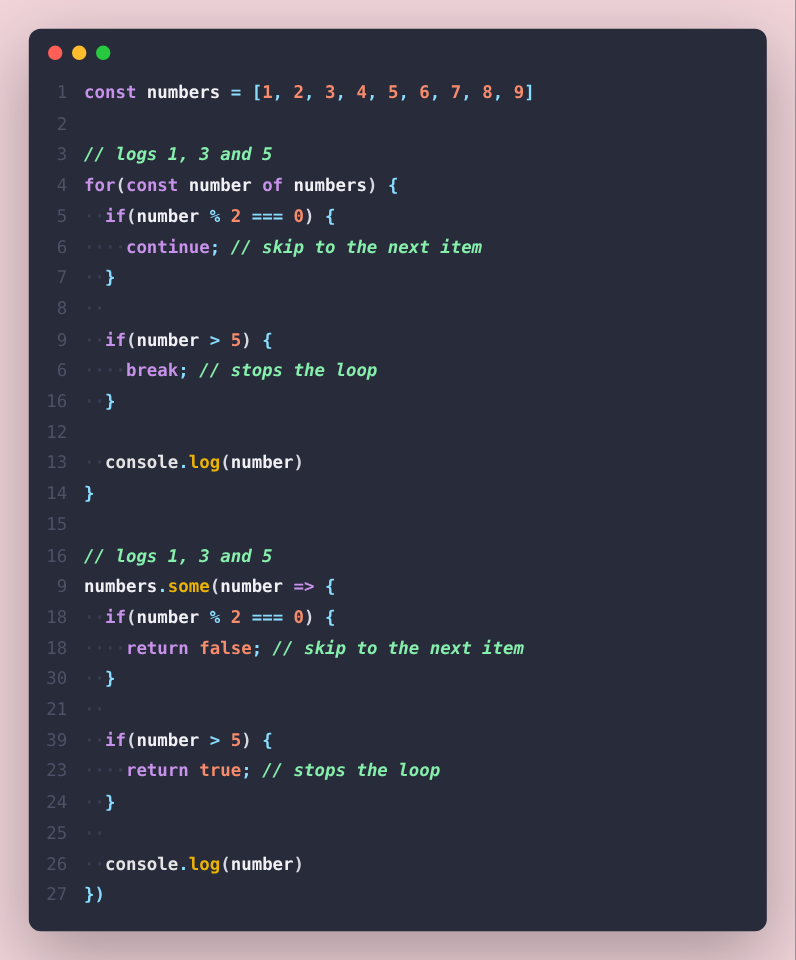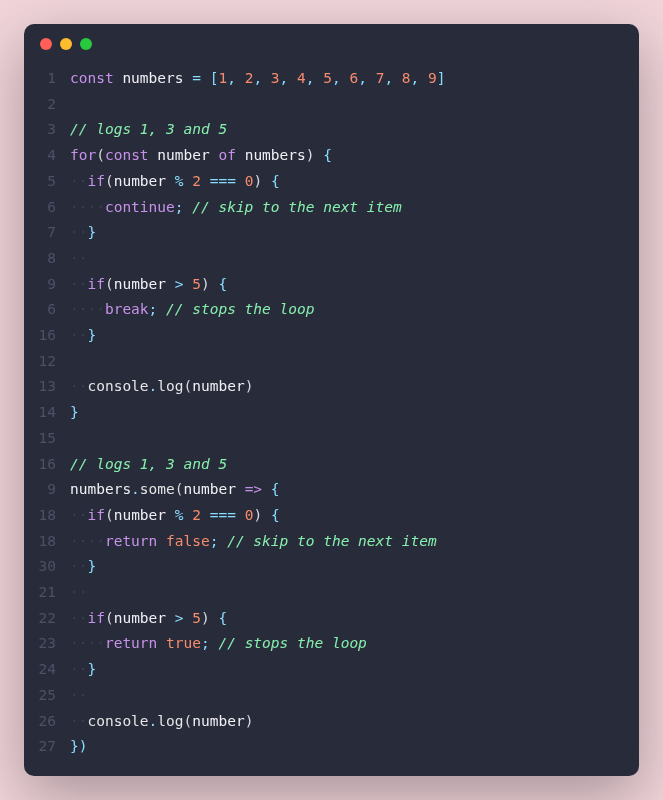--- a/index.html
+++ b/index.html
@@ -42,27 +42,28 @@
     color: #4d5166;
     text-align: right;
     padding: 0 14px 0 10px;
     user-select: none;
     flex-shrink: 0;
     width: 46px;
   }
   .code {
     color: #d8d8e0;
     white-space: pre;
+    font-weight: bold;
   }
   .kw { color: #c792ea; }
   .op { color: #89ddff; }
   .num { color: #f78c6c; }
   .punct { color: #89ddff; }
   .comment { color: #86efac; font-style: italic; }
-  .func { color: #e5e5e5; }
+  .func { color: #eab308; }
   .paren { color: #d8d8e0; }
   .ws { color: #3a3e52; }
   .prop { color: #e5e5e5; }
   .ident { color: #f0f0f5; }
 </style>
 </head>
 <body>
 
 <div class="window">
   <div class="titlebar">
@@ -86,21 +87,21 @@
         <div>12</div>
         <div>13</div>
         <div>14</div>
         <div>15</div>
         <div>16</div>
         <div>9</div>
         <div>18</div>
         <div>18</div>
         <div>30</div>
         <div>21</div>
-        <div>22</div>
+        <div>39</div>
         <div>23</div>
         <div>24</div>
         <div>25</div>
         <div>26</div>
         <div>27</div>
       </div>
     <div class="code" id="code"><div><span class="kw">const</span><span> </span><span class="ident">numbers</span><span> </span><span class="op">=</span><span> </span><span class="punct">[</span><span class="num">1</span><span class="punct">,</span><span> </span><span class="num">2</span><span class="punct">,</span><span> </span><span class="num">3</span><span class="punct">,</span><span> </span><span class="num">4</span><span class="punct">,</span><span> </span><span class="num">5</span><span class="punct">,</span><span> </span><span class="num">6</span><span class="punct">,</span><span> </span><span class="num">7</span><span class="punct">,</span><span> </span><span class="num">8</span><span class="punct">,</span><span> </span><span class="num">9</span><span class="punct">]</span></div><div>&nbsp;</div><div><span class="comment">// logs 1, 3 and 5</span></div><div><span class="kw">for</span><span class="paren">(</span><span class="kw">const</span><span> </span><span class="ident">number</span><span> </span><span class="kw">of</span><span> </span><span class="ident">numbers</span><span class="paren">)</span><span> </span><span class="punct">{</span></div><div><span class="ws">··</span><span class="kw">if</span><span class="paren">(</span><span class="ident">number</span><span> </span><span class="op">%</span><span> </span><span class="num">2</span><span> </span><span class="op">===</span><span> </span><span class="num">0</span><span class="paren">)</span><span> </span><span class="punct">{</span></div><div><span class="ws">····</span><span class="kw">continue</span><span class="punct">;</span><span> </span><span class="comment">// skip to the next item</span></div><div><span class="ws">··</span><span class="punct">}</span></div><div><span class="ws">··</span></div><div><span class="ws">··</span><span class="kw">if</span><span class="paren">(</span><span class="ident">number</span><span> </span><span class="op">&gt;</span><span> </span><span class="num">5</span><span class="paren">)</span><span> </span><span class="punct">{</span></div><div><span class="ws">····</span><span class="kw">break</span><span class="punct">;</span><span> </span><span class="comment">// stops the loop</span></div><div><span class="ws">··</span><span class="punct">}</span></div><div>&nbsp;</div><div><span class="ws">··</span><span class="prop">console</span><span class="punct">.</span><span class="func">log</span><span class="paren">(</span><span class="ident">number</span><span class="paren">)</span></div><div><span class="punct">}</span></div><div>&nbsp;</div><div><span class="comment">// logs 1, 3 and 5</span></div><div><span class="ident">numbers</span><span class="punct">.</span><span class="func">some</span><span class="paren">(</span><span class="ident">number</span><span> </span><span class="kw">=&gt;</span><span> </span><span class="punct">{</span></div><div><span class="ws">··</span><span class="kw">if</span><span class="paren">(</span><span class="ident">number</span><span> </span><span class="op">%</span><span> </span><span class="num">2</span><span> </span><span class="op">===</span><span> </span><span class="num">0</span><span class="paren">)</span><span> </span><span class="punct">{</span></div><div><span class="ws">····</span><span class="kw">return</span><span> </span><span class="num">false</span><span class="punct">;</span><span> </span><span class="comment">// skip to the next item</span></div><div><span class="ws">··</span><span class="punct">}</span></div><div><span class="ws">··</span></div><div><span class="ws">··</span><span class="kw">if</span><span class="paren">(</span><span class="ident">number</span><span> </span><span class="op">&gt;</span><span> </span><span class="num">5</span><span class="paren">)</span><span> </span><span class="punct">{</span></div><div><span class="ws">····</span><span class="kw">return</span><span> </span><span class="num">true</span><span class="punct">;</span><span> </span><span class="comment">// stops the loop</span></div><div><span class="ws">··</span><span class="punct">}</span></div><div><span class="ws">··</span></div><div><span class="ws">··</span><span class="prop">console</span><span class="punct">.</span><span class="func">log</span><span class="paren">(</span><span class="ident">number</span><span class="paren">)</span></div><div><span class="punct">})</span></div></div>
   </div>
 </div>
 

